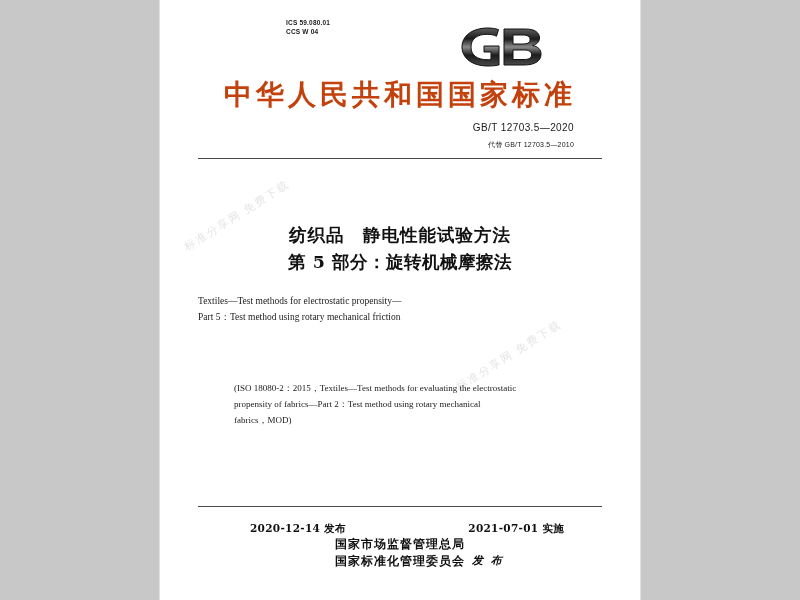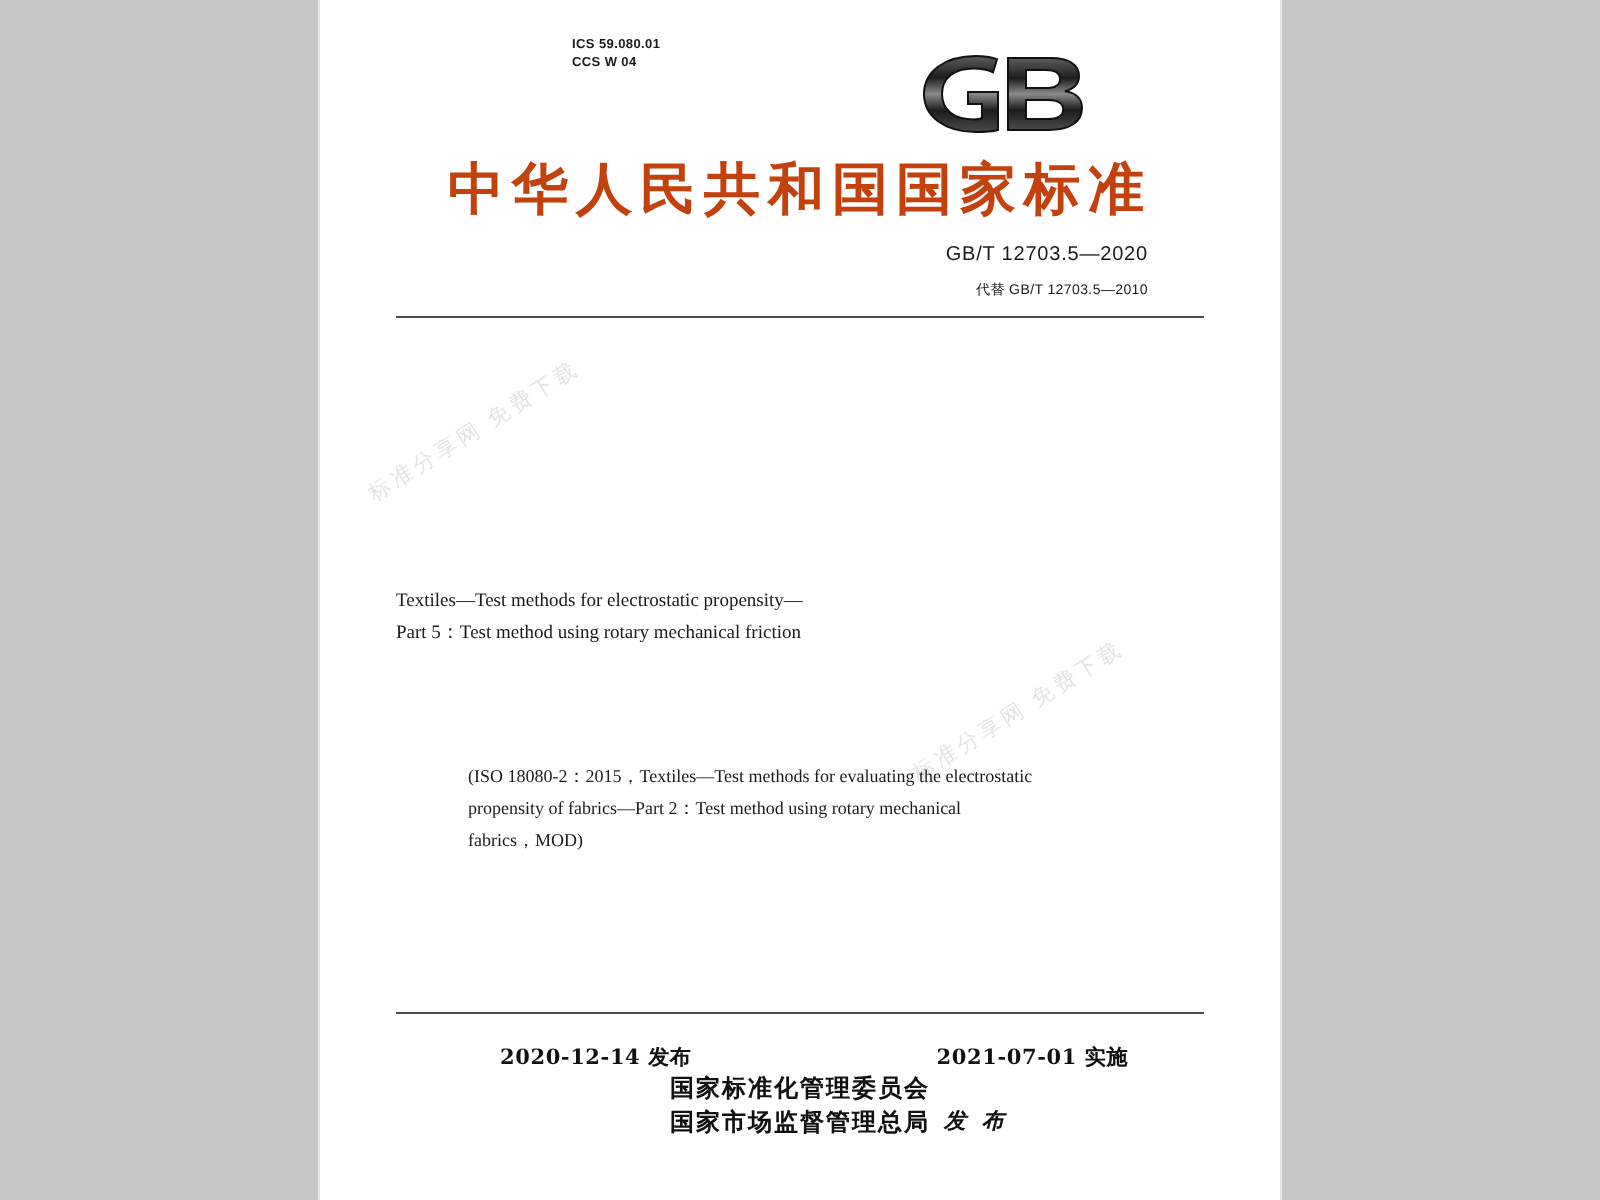--- a/index.html
+++ b/index.html
@@ -252,20 +252,24 @@
     <div class="cn-title">中华人民共和国国家标准</div>
 
     <div class="std-no">GB/T 12703.5—2020</div>
     <div class="std-replace">代替 GB/T 12703.5—2010</div>
 
     <div class="rule-top"></div>
 
     <div class="watermark wm1">标准分享网 免费下载</div>
     <div class="watermark wm2">标准分享网 免费下载</div>
 
+    <div class="doc-title">
+      <div class="ln1">纺织品　静电性能试验方法</div>
+      <div class="ln2">第 5 部分：旋转机械摩擦法</div>
+    </div>
 
     <div class="doc-title-en">
       <div>Textiles—Test methods for electrostatic propensity—</div>
       <div>Part 5：Test method using rotary mechanical friction</div>
     </div>
 
     <div class="iso-note">
       <div>(ISO 18080-2：2015，Textiles—Test methods for evaluating the electrostatic</div>
       <div>propensity of fabrics—Part 2：Test method using rotary mechanical</div>
       <div>fabrics，MOD)</div>
@@ -273,20 +277,20 @@
 
     <div class="rule-bottom"></div>
 
     <div class="date-row">
       <div class="date-pub">2020-12-14 发布</div>
       <div class="date-impl">2021-07-01 实施</div>
     </div>
 
     <div class="issuer">
       <span class="issuer-lines">
+        <span style="display:block">国家市场监督管理总局</span>
         <span style="display:block">国家标准化管理委员会</span>
-        <span style="display:block">国家市场监督管理总局</span>
         <span class="issuer-publish">发 布</span>
       </span>
     </div>
 
   </div>
 </div>
 
 </body></html>

